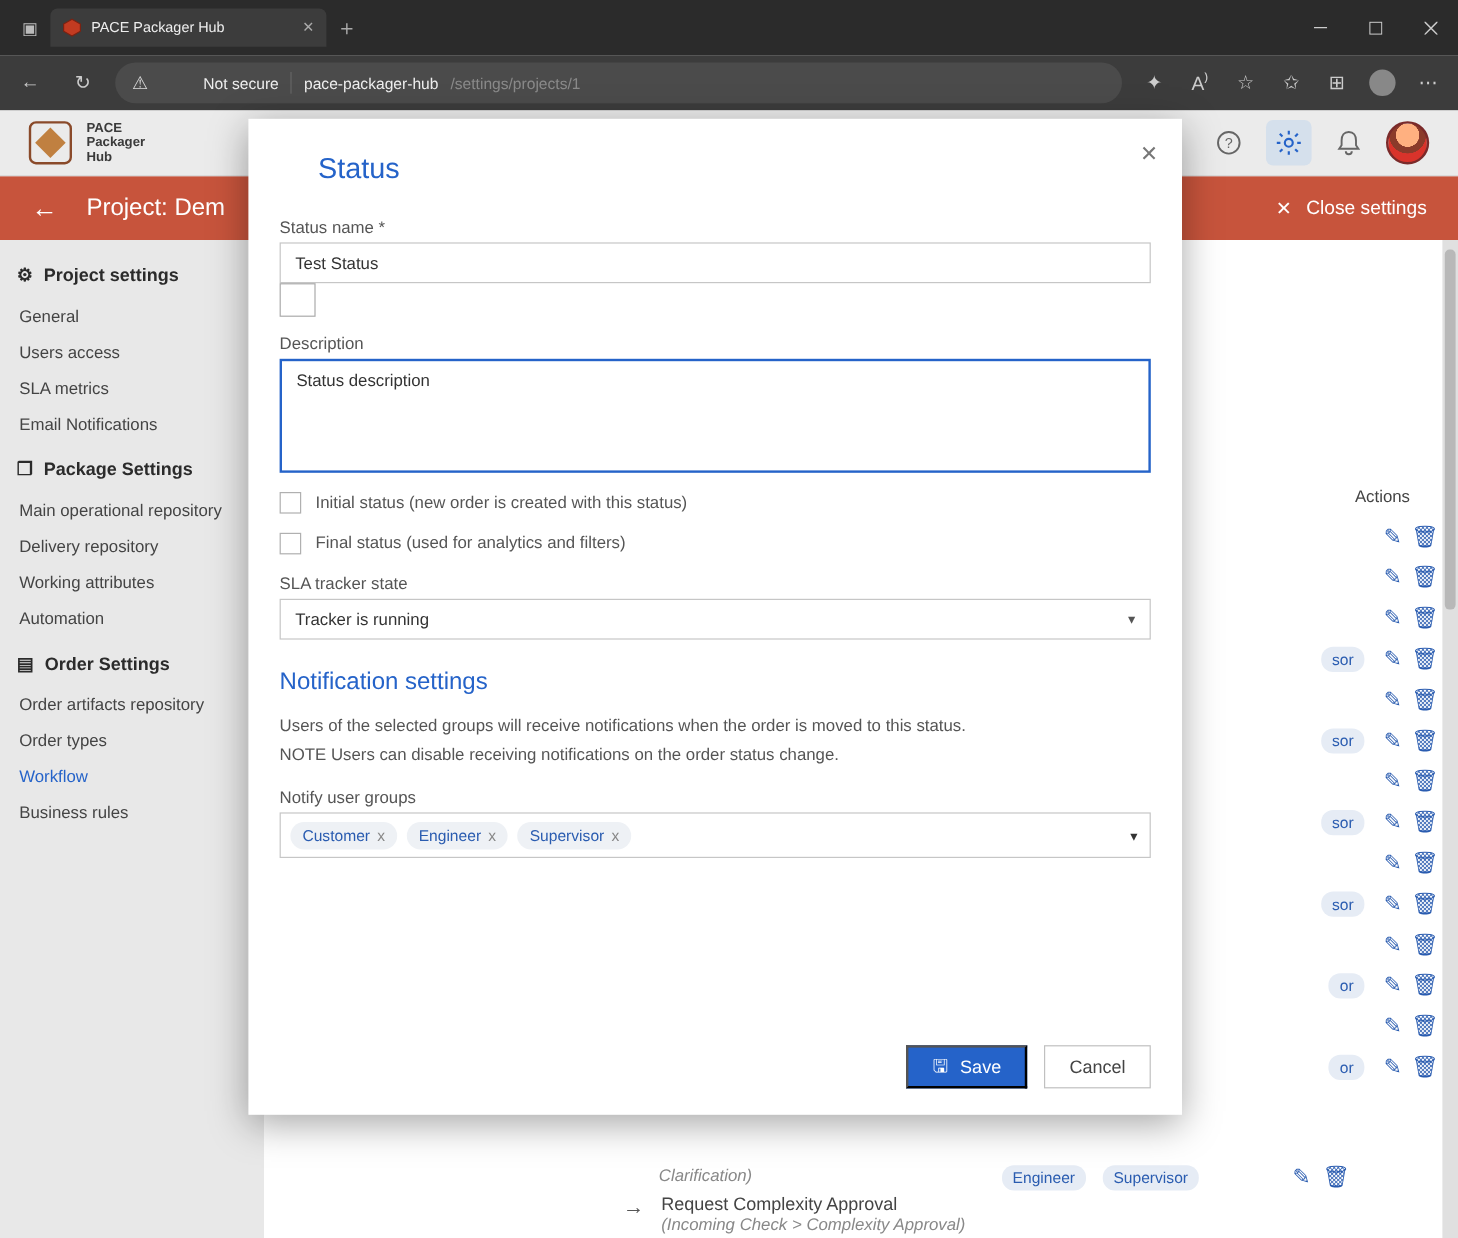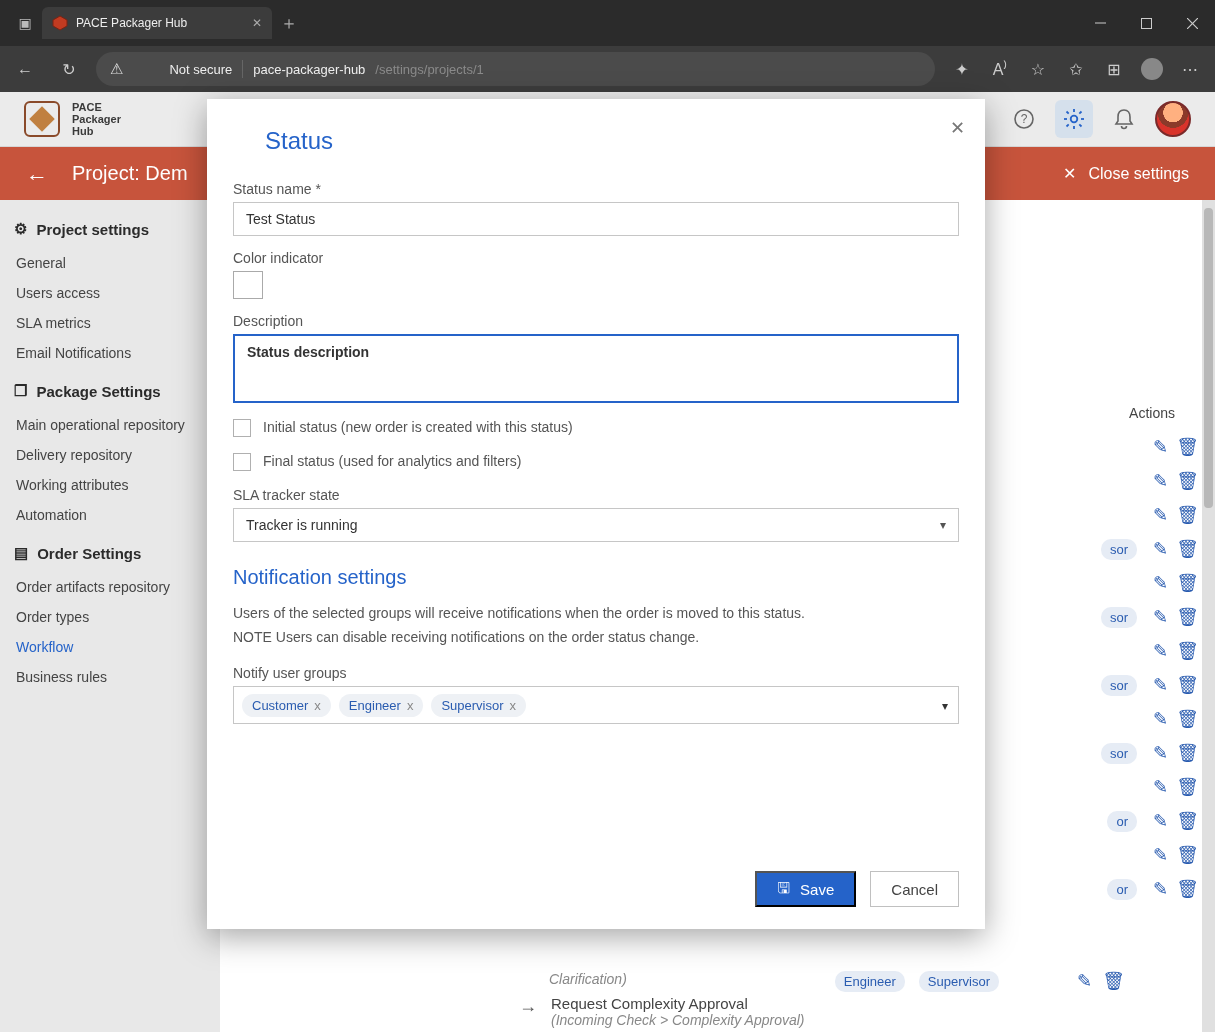--- a/index.html
+++ b/index.html
@@ -71,21 +71,21 @@
 .peek-rowicons { position:absolute; right:50px; bottom:36px; display:flex; gap:10px; color:#2a5cb0; font-size:18px; }
 
 
 .overlay { position:absolute; inset:0; background:rgba(240,240,240,0.0); pointer-events:none; }
 .modal { position:absolute; left:207px; top:7px; width:778px; height:830px; background:#fff; box-shadow:0 8px 30px rgba(0,0,0,0.35); padding:28px 26px 22px; display:flex; flex-direction:column; pointer-events:auto; }
 .modal-close { position:absolute; top:18px; right:20px; color:#777; font-size:18px; cursor:pointer; }
 .modal h1 { color:#2563c9; font-size:24px; font-weight:400; margin-bottom:18px;margin-left:32px; }
 .modal h2 { color:#2563c9; font-size:20px; font-weight:400; margin:24px 0 10px; }
 .fld-label { color:#555; font-size:14px; margin-bottom:5px; margin-top:8px; }
 .txt-input { width:100%; height:34px; border:1px solid #c6c6c6; padding:0 12px; font-size:14px; color:#333; }
-.txtarea { width:100%; height:69px; border:2px solid #2563c9; padding:8px 12px; font-size:14px; color:#333; resize:none; font-family:inherit;font-weight:bold; }
+.txtarea { width:100%; height:95px; border:2px solid #2563c9; padding:8px 12px; font-size:14px; color:#333; resize:none; font-family:inherit; }
 .color-swatch { width:30px; height:28px; border:1px solid #aaa; padding:3px; display:inline-block; }
 .color-inner { width:100%; height:100%; background:#36b24a; }
 .chk-row { display:flex; gap:12px; margin-top:16px; color:#555; }
 .chk { width:18px; height:18px; border:1px solid #b0b0b0; background:#fff; }
 .select-box { width:100%; height:34px; border:1px solid #c6c6c6; padding:0 12px; display:flex; align-items:center; justify-content:space-between; font-size:14px; color:#333; position:relative; }
 .select-box .caret { font-size:12px; color:#555; }
 .help-txt { color:#555; font-size:14px; line-height:20px; margin-top:4px; }
 .multi-select { width:100%; min-height:38px; border:1px solid #c6c6c6; padding:5px 8px; display:flex; align-items:center; gap:8px; position:relative; }
 .multi-select .caret { position:absolute; right:10px; top:12px; font-size:12px; color:#333; }
 .tag { background:#eef1f5; color:#2a5cb0; padding:4px 10px; border-radius:12px; font-size:13px; display:flex; align-items:center; gap:6px; }
@@ -362,21 +362,20 @@
   </div>
 
   <div class="overlay">
     <div class="modal">
       <span class="modal-close">✕</span>
       <h1>Status</h1>
 
       <div class="fld-label">Status name *</div>
       <input class="txt-input" value="Test Status" style="">
 
-      <div class="fld-label" style="margin-top:14px;">Color indicator</div>
       <span class="color-swatch"><span class="color-inner"></span></span>
 
       <div class="fld-label" style="margin-top:14px;">Description</div>
       <textarea class="txtarea" style="">Status description</textarea>
 
       <label class="chk-row">
         <span class="chk"></span>
         <span>Initial status (new order is created with this status)</span>
       </label>
       <label class="chk-row">

